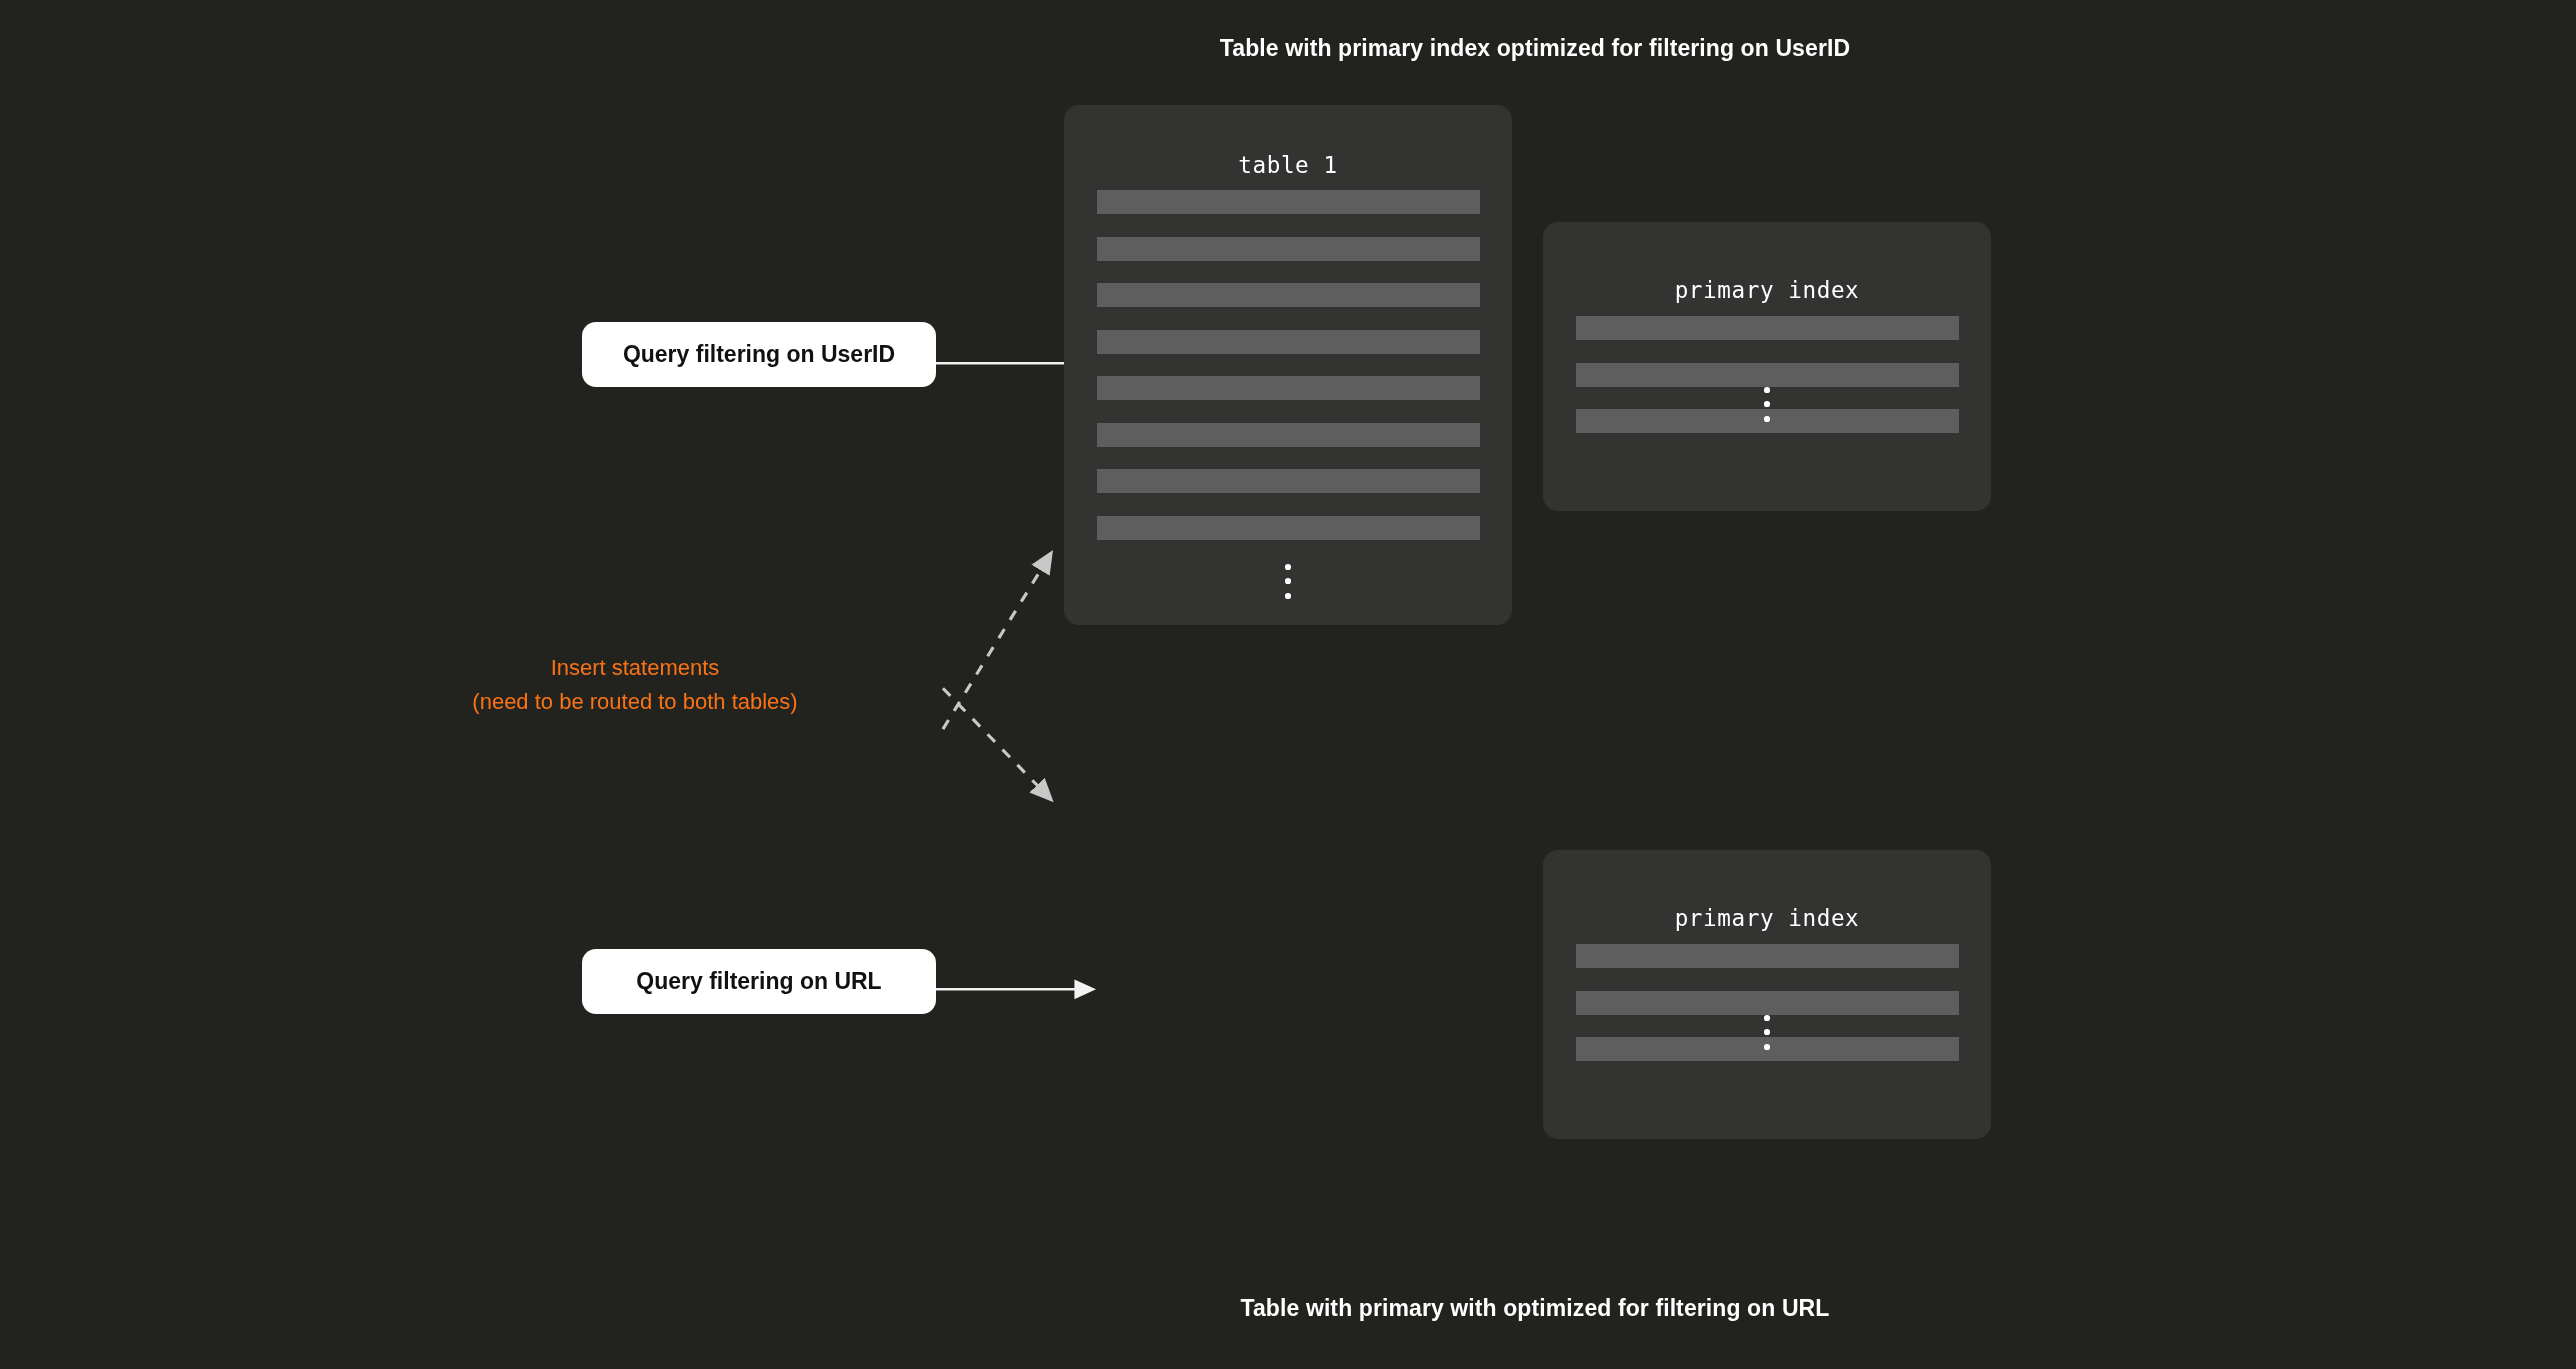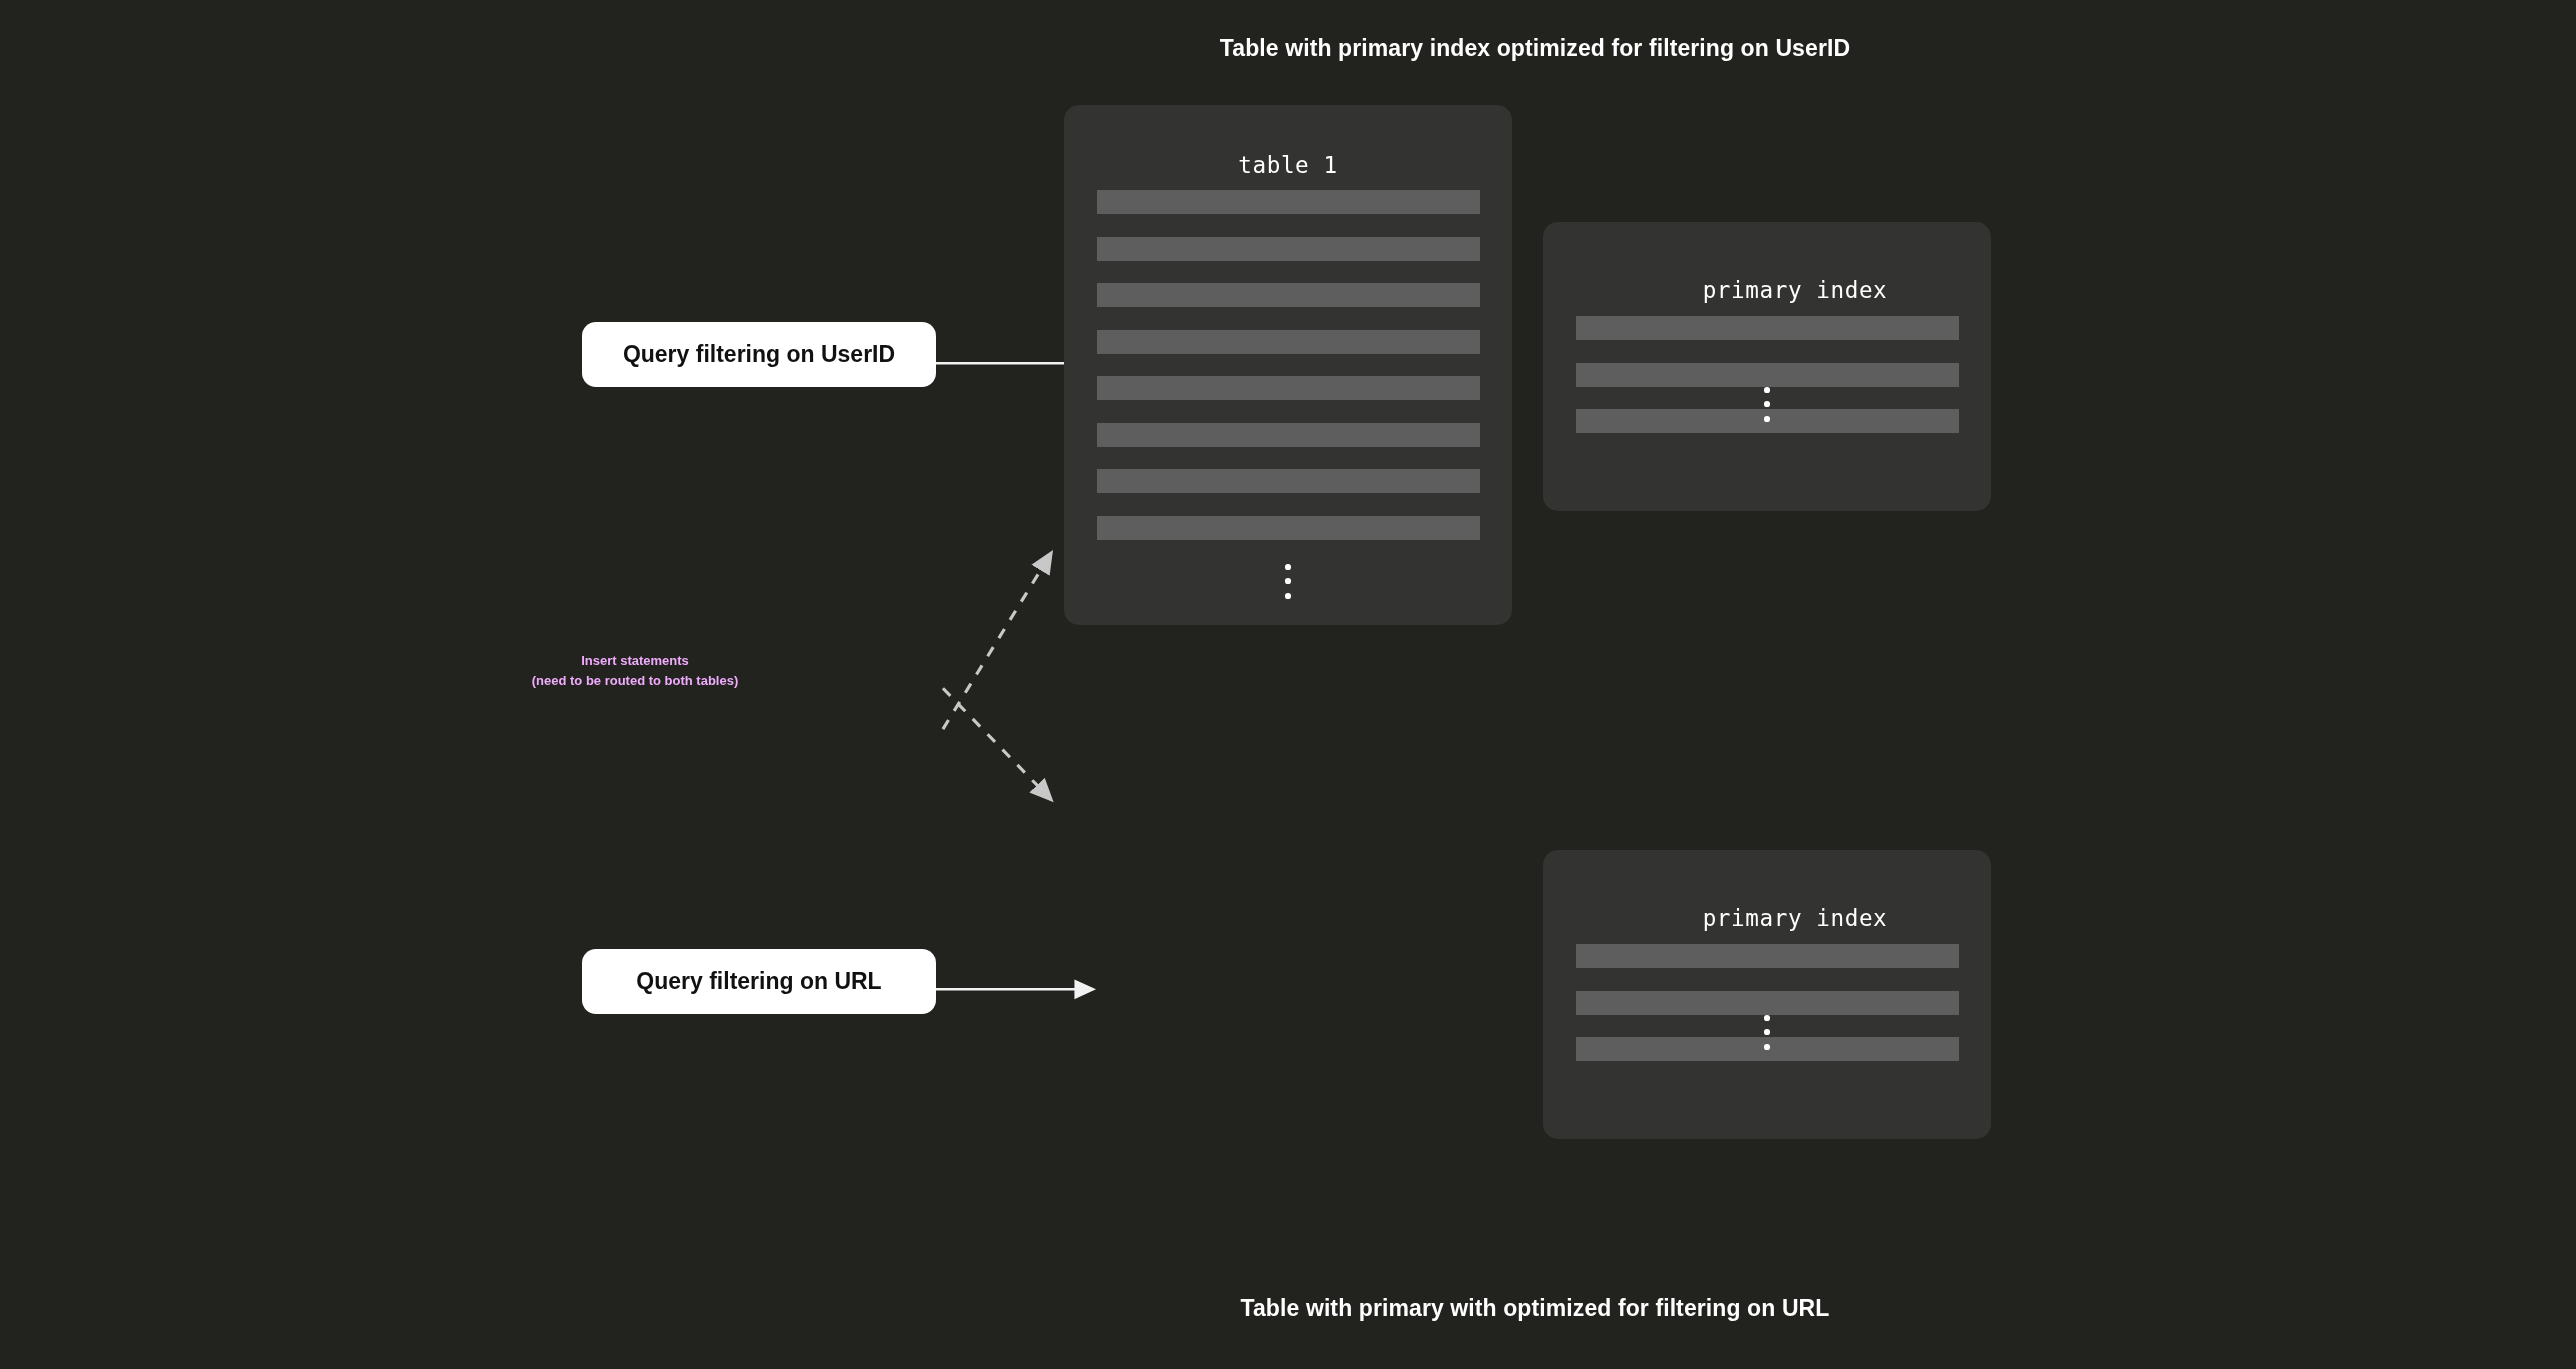--- a/index.html
+++ b/index.html
@@ -88,21 +88,21 @@
   #table-1-card { left: 1064px; top: 105px;  width: 448px; height: 520px; }
   #table-2-card { left: 1064px; top: 731px; width: 448px; height: 520px; }
   #table-1-card .card-title, #table-2-card .card-title { top: 47px; }
   #table-1-card .rows, #table-2-card .rows { top: 85px; height: 352px; }
   #table-1-card .row, #table-2-card .row { left: 33px; width: 383px; }
   #table-1-card .ellipsis-v, #table-2-card .ellipsis-v { top: 459px; }
 
   
   #pindex-1-card { left: 1543px; top: 222px;  width: 448px; height: 289px; }
   #pindex-2-card { left: 1543px; top: 850px; width: 448px; height: 289px; }
-  #pindex-1-card .card-title, #pindex-2-card .card-title { top: 55px; margin-left: 28px; }
+  #pindex-1-card .card-title, #pindex-2-card .card-title { top: 55px; }
   #pindex-1-card .rows, #pindex-2-card .rows { top: 94px; height: 126px; }
   #pindex-1-card .row, #pindex-2-card .row { left: 33px; width: 383px; }
   #pindex-1-card .ellipsis-v, #pindex-2-card .ellipsis-v { top: 165px; }
 
   
   .query-box {
     position: absolute;
     background: #ffffff;
     border-radius: 14px;
     display: flex;
@@ -126,23 +126,23 @@
     overflow: visible;
   }
 
   
   #insert-label {
     position: absolute;
     left: 459px;
     top: 651px;
     width: 352px;
     text-align: center;
-    color: #f0abfc;
-    font-size: 13px;
-    font-weight: bold;
+    color: #f97316;
+    font-size: 22px;
+    font-weight: normal;
     line-height: 1.55;
   }
 </style>
 </head>
 <body>
 
 <div id="stage">
 
   <div class="caption top">
     <span>Table with primary index optimized for filtering on UserID</span>

